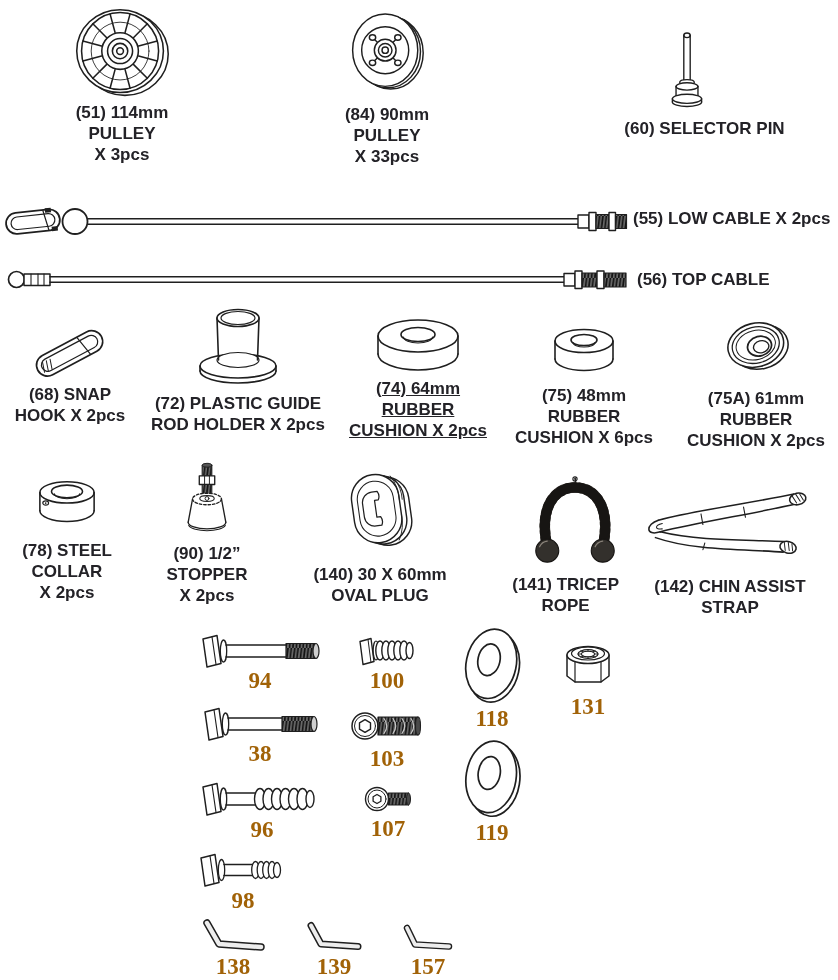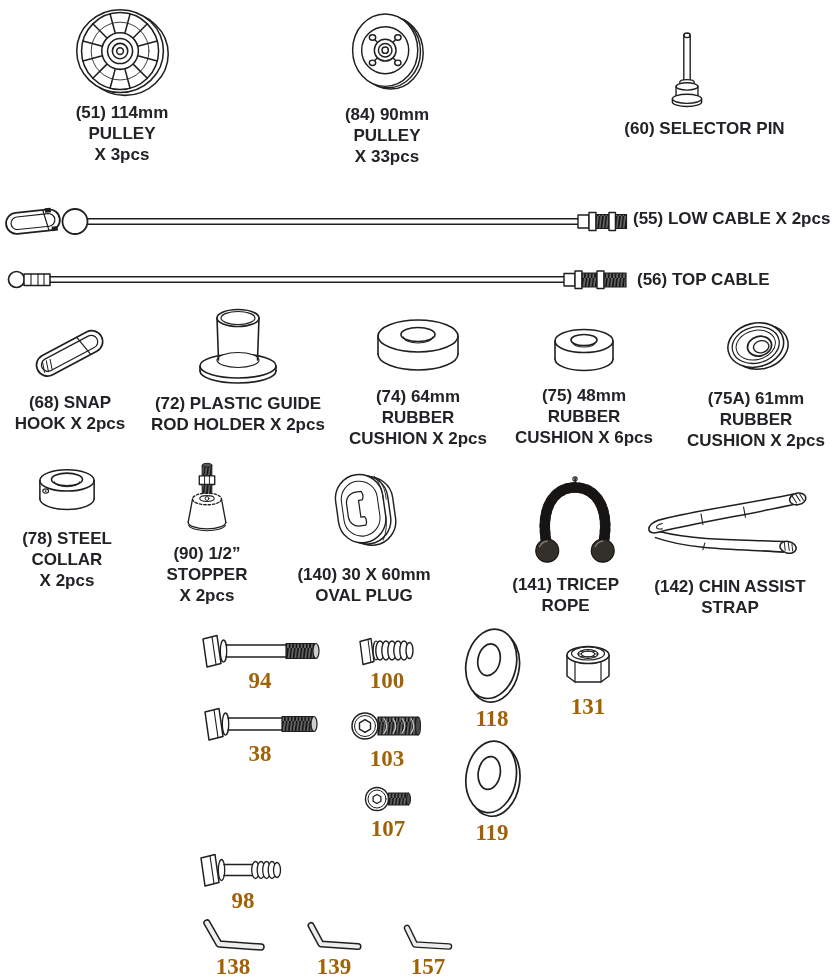--- a/index.html
+++ b/index.html
@@ -138,21 +138,21 @@
     <svg width="86" height="64" viewBox="0 0 86 64" stroke="#1f1f1f" stroke-width="1.7" fill="none" stroke-linecap="round" stroke-linejoin="round">
       <g transform="rotate(-28 43 32)">
         <rect x="6" y="22" width="72" height="22" rx="11" fill="#fff"></rect>
         <rect x="11" y="26.5" width="62" height="13" rx="6.5" stroke-width="1.2"></rect>
         <line x1="56" y1="22.5" x2="60" y2="43.5" stroke-width="1.2"></line>
         <line x1="14" y1="28" x2="11" y2="38" stroke-width="1"></line>
         <line x1="18" y1="28.5" x2="15" y2="38.5" stroke-width="1"></line>
         <line x1="22" y1="29" x2="19" y2="39" stroke-width="1"></line>
       </g>
     </svg>
-    <div class="lbl" style="margin-top:8px;">
+    <div class="lbl" style="margin-top:0;">
       <div>(68) SNAP</div>
       <div>HOOK X 2pcs</div>
     </div>
   </div>
 
   <div class="part" style="left:142px;top:306px;width:192px;">
     <svg width="90" height="80" viewBox="0 0 90 80" stroke="#1f1f1f" stroke-width="1.6" fill="none" stroke-linecap="round" stroke-linejoin="round">
       <ellipse cx="45" cy="60" rx="38" ry="12" fill="#fff"></ellipse>
       <line x1="7" y1="60" x2="7" y2="65"></line>
         <line x1="83" y1="60" x2="83" y2="65"></line>
@@ -170,21 +170,21 @@
 
   <div class="part" style="left:334px;top:314px;width:168px;">
     <svg width="84" height="64" viewBox="0 0 84 64" stroke="#1f1f1f" stroke-width="1.6" fill="none" stroke-linecap="round" stroke-linejoin="round">
       <ellipse cx="42" cy="22" rx="40" ry="16" fill="#fff"></ellipse>
       <line x1="2" y1="22" x2="2" y2="40"></line>
         <line x1="82" y1="22" x2="82" y2="40"></line>
       <path d="M2,40 A40,16 0 0 0 82,40"></path>
       <ellipse cx="42" cy="20.5" rx="17" ry="7"></ellipse>
       <path d="M27.5,23 A14.5,6 0 0 0 56.5,23" stroke-width="1.1"></path>
     </svg>
-    <div class="lbl" style="margin-top:8px;">
+    <div class="lbl" style="text-decoration:underline;">
       <div>(74) 64mm</div>
       <div>RUBBER</div>
       <div>CUSHION X 2pcs</div>
     </div>
   </div>
 
   <div class="part" style="left:502px;top:326px;width:164px;">
     <svg width="62" height="50" viewBox="0 0 62 50" stroke="#1f1f1f" stroke-width="1.6" fill="none" stroke-linecap="round" stroke-linejoin="round">
       <ellipse cx="31" cy="15" rx="29" ry="11.5" fill="#fff"></ellipse>
       <line x1="2" y1="15" x2="2" y2="33"></line>
@@ -211,21 +211,21 @@
         <ellipse cx="40" cy="32" rx="8" ry="6.2" stroke-width="1.4"></ellipse>
       </g>
     </svg>
     <div class="lbl" style="margin-top:10px;">
       <div>(75A) 61mm</div>
       <div>RUBBER</div>
       <div>CUSHION X 2pcs</div>
     </div>
   </div>
 
-  <div class="part" style="left:2px;top:466px;width:130px;">
+  <div class="part" style="left:2px;top:478px;width:130px;">
     <svg width="62" height="54" viewBox="0 0 64 54" stroke="#1f1f1f" stroke-width="1.6" fill="none" stroke-linecap="round" stroke-linejoin="round">
       <ellipse cx="32" cy="14" rx="28" ry="11" fill="#fff"></ellipse>
       <line x1="4" y1="14" x2="4" y2="33"></line>
         <line x1="60" y1="14" x2="60" y2="33"></line>
       <path d="M4,33 A28,11 0 0 0 60,33"></path>
       <ellipse cx="32" cy="13" rx="16" ry="6.5"></ellipse>
       <path d="M19,15.5 A13,5 0 0 0 45,15.5" stroke-width="1.1"></path>
       <ellipse cx="10" cy="25" rx="3" ry="2.2" stroke-width="1.2"></ellipse>
       <circle cx="10" cy="25" r="0.9" fill="#1f1f1f" stroke="none"></circle>
     </svg>
@@ -252,21 +252,21 @@
       <path d="M8.5,62 A19.5,7 0 0 0 47.5,62"></path>
       <path d="M9,65.5 A19.5,7 0 0 0 47,65.5" stroke-width="1.1"></path>
     </svg>
     <div class="lbl" style="margin-top:6px;">
       <div>(90) 1/2”</div>
       <div>STOPPER</div>
       <div>X 2pcs</div>
     </div>
   </div>
 
-  <div class="part" style="left:288px;top:468px;width:152px;">
+  <div class="part" style="left:304px;top:468px;width:152px;">
     <svg width="76" height="88" viewBox="0 0 80 88" stroke="#1f1f1f" stroke-width="1.5" fill="none" stroke-linecap="round" stroke-linejoin="round">
       <g transform="rotate(-8 40 44)">
         <rect x="22" y="8" width="50" height="72" rx="25" fill="#fff"></rect>
         <rect x="17" y="6" width="50" height="72" rx="25" fill="#fff"></rect>
         <rect x="12" y="4" width="50" height="72" rx="25" fill="#fff"></rect>
         <rect x="18" y="11" width="38" height="58" rx="19" stroke-width="1.1"></rect>
         <path d="M34,22 a11,11 0 0 0 -11,11 v14 a11,11 0 0 0 11,11 h6 a9,9 0 0 0 0,-9 h-4 v-18 h4 a9,9 0 0 0 0,-9 Z" stroke-width="1.3"></path>
         <path d="M56,8 q7,12 6,26 M60,12 q6,10 5,22" stroke-width="0.9"></path>
         <path d="M56,76 q7,-12 6,-26" stroke-width="0.9"></path>
       </g>
@@ -415,20 +415,37 @@
     <svg width="68" height="84" viewBox="0 0 68 84" stroke="#1f1f1f" stroke-width="1.7" fill="none" stroke-linecap="round" stroke-linejoin="round">
       <g transform="rotate(9 34 42)">
         <ellipse cx="37" cy="44" rx="25" ry="36" fill="#fff"></ellipse>
         <ellipse cx="33" cy="41" rx="25" ry="36" fill="#fff"></ellipse>
         <ellipse cx="30.5" cy="37.5" rx="11" ry="16.5"></ellipse>
       </g>
     </svg>
     <div class="num">119</div>
   </div>
 
+  <div class="part" style="left:196px;top:779px;width:132px;">
+    <svg width="130" height="38" viewBox="0 0 130 38" stroke="#1f1f1f" stroke-width="1.5" fill="none" stroke-linecap="round" stroke-linejoin="round">
+      <path d="M6,8 L20,4.5 L24,32.5 L10,36 Z" fill="#fff"></path>
+      <line x1="15" y1="5.8" x2="19" y2="33.4" stroke-width="1.1"></line>
+      <ellipse cx="26.5" cy="20" rx="3.2" ry="11" fill="#fff" stroke-width="1.3"></ellipse>
+      <line x1="29" y1="14" x2="60" y2="14"></line>
+        <line x1="29" y1="26" x2="60" y2="26"></line>
+      <ellipse cx="63" cy="20" rx="5.5" ry="10.5" fill="#fff" stroke-width="1.4"></ellipse>
+      <ellipse cx="71.5" cy="20" rx="5.5" ry="10.5" fill="#fff" stroke-width="1.4"></ellipse>
+      <ellipse cx="80" cy="20" rx="5.5" ry="10.5" fill="#fff" stroke-width="1.4"></ellipse>
+      <ellipse cx="88.5" cy="20" rx="5.5" ry="10.5" fill="#fff" stroke-width="1.4"></ellipse>
+      <ellipse cx="97" cy="20" rx="5.5" ry="10.5" fill="#fff" stroke-width="1.4"></ellipse>
+      <ellipse cx="105.5" cy="20" rx="5.5" ry="10.5" fill="#fff" stroke-width="1.4"></ellipse>
+      <ellipse cx="113" cy="20" rx="4" ry="8.5" fill="#fff" stroke-width="1.4"></ellipse>
+    </svg>
+    <div class="num">96</div>
+  </div>
 
   <div class="part" style="left:348px;top:782px;width:80px;">
     <svg width="56" height="34" viewBox="0 0 56 34" stroke="#1f1f1f" stroke-width="1.4" fill="none" stroke-linecap="round" stroke-linejoin="round">
       <circle cx="17" cy="17" r="11.5" fill="#fff"></circle>
       <circle cx="17" cy="17" r="9" stroke-width="1"></circle>
       <polygon points="17,12.5 20.9,14.75 20.9,19.25 17,21.5 13.1,19.25 13.1,14.75" stroke-width="1.3"></polygon>
       <rect x="28.5" y="11" width="20" height="12" fill="url(#thrD)" stroke-width="1.1"></rect>
       <ellipse cx="48.5" cy="17" rx="2" ry="6" fill="#4a4a4a" stroke-width="1"></ellipse>
     </svg>
     <div class="num">107</div>

